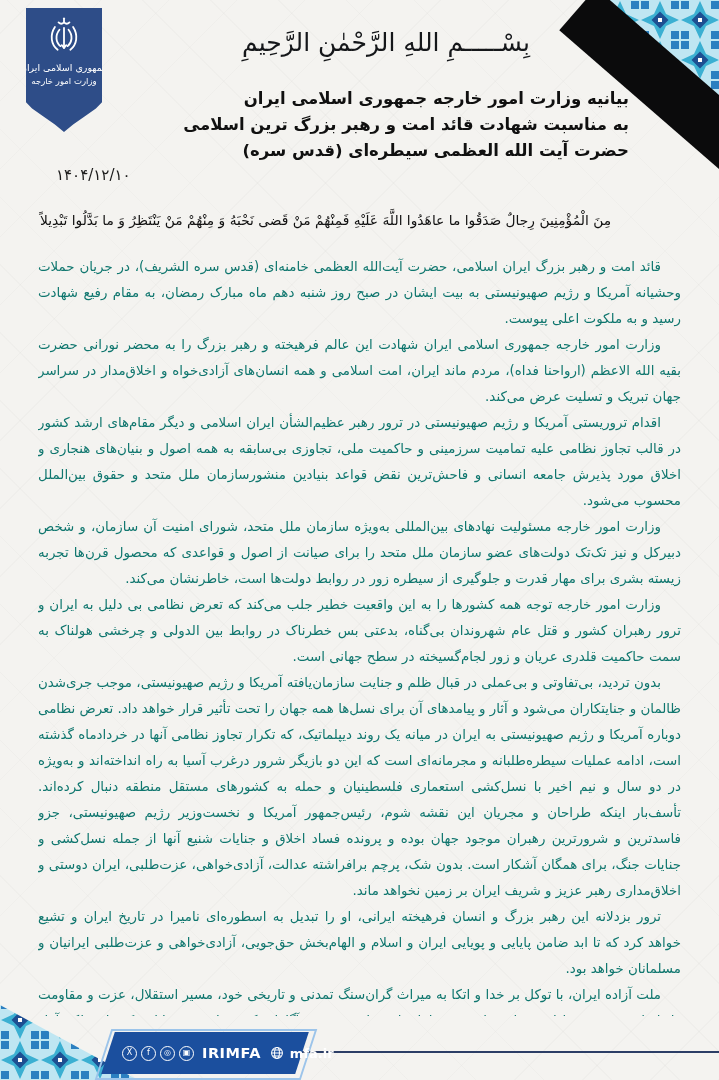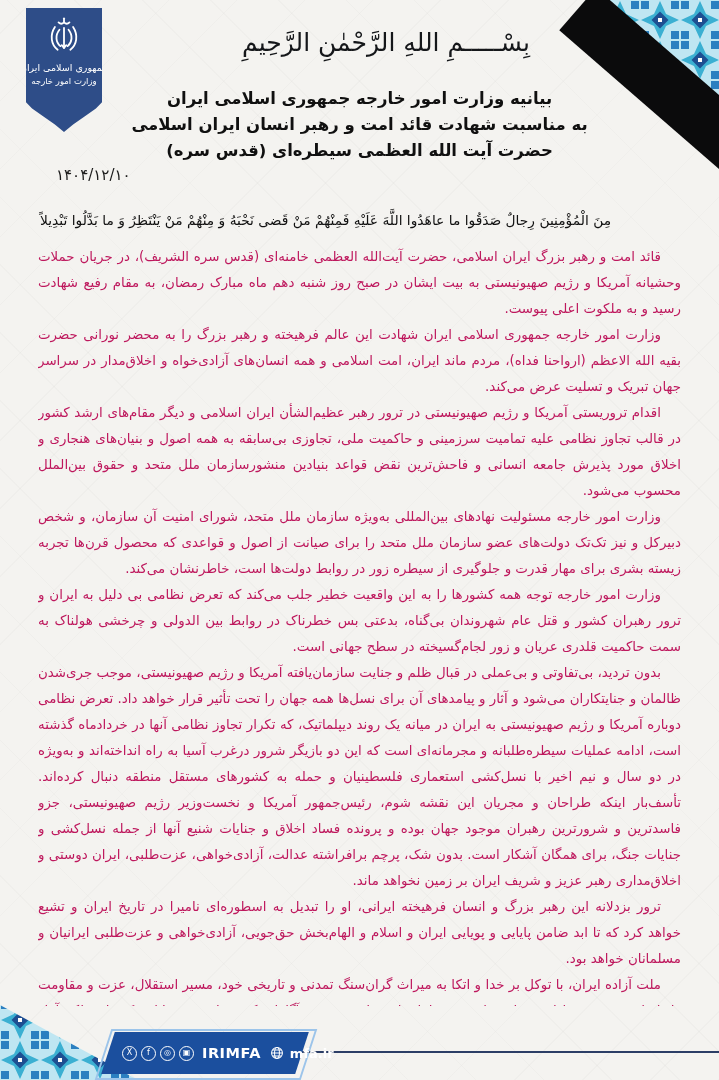--- a/index.html
+++ b/index.html
@@ -27,36 +27,36 @@
   }
   .emblem{width:34px;height:40px;margin-top:9px;}
   .org-line1{font-size:9.5px;margin-top:5px;direction:rtl;white-space:nowrap;}
   .org-line2{font-size:8.5px;margin-top:3px;direction:rtl;white-space:nowrap;}
   .bismillah{
     position:absolute;top:28px;left:200px;width:330px;z-index:2;
     text-align:right;font-size:25px;color:#15171a;direction:rtl;white-space:nowrap;
   }
   .title{
     position:absolute;top:86px;left:90px;right:90px;z-index:2;
-    text-align:center;direction:rtl;font-weight:bold;font-size:16.5px;line-height:26px;color:#101010;
+    text-align:right;direction:rtl;font-weight:bold;font-size:16.5px;line-height:26px;color:#101010;
   }
   .title span{display:block;}
   .date{
     position:absolute;top:166px;left:56px;z-index:2;
     font-size:15px;direction:rtl;color:#1b1b1b;letter-spacing:1px;
   }
   
   .verse{
     position:absolute;top:208px;left:40px;right:40px;z-index:2;
     direction:rtl;text-align:left;font-size:13.8px;color:#111;line-height:24px;
   }
   
   .statement-body{
-    position:absolute;top:244px;left:38px;right:38px;height:762px;z-index:2;
-    direction:rtl;text-align:justify;font-size:13.4px;line-height:26px;color:#be185d;
+    position:absolute;top:254px;left:38px;right:38px;height:762px;z-index:2;
+    direction:rtl;text-align:justify;font-size:13.4px;line-height:26px;color:#0f766e;
     overflow:hidden;
   }
   .statement-body p{margin:0;text-indent:20px;}
   
   .footer-bar-outline{
     position:absolute;left:103px;top:1029px;width:202px;height:47px;z-index:3;
     border:2px solid #9cc4ea;transform:skewX(-18deg);background:transparent;
   }
   .footer-bar{
     position:absolute;left:108px;top:1032px;width:194px;height:42px;z-index:4;
@@ -116,21 +116,21 @@
     </g>
   </svg>
   <div class="org-line1">جمهوری اسلامی ایران</div>
   <div class="org-line2">وزارت امور خارجه</div>
 </div>
 
 <div class="bismillah">بِسْـــــمِ اللهِ الرَّحْمٰنِ الرَّحِيمِ</div>
 
 <h1 class="title" style="margin:0;">
   <span>بیانیه وزارت امور خارجه جمهوری اسلامی ایران</span>
-  <span>به مناسبت شهادت قائد امت و رهبر انسان ایران اسلامی</span>
+  <span>به مناسبت شهادت قائد امت و رهبر بزرگ ترین اسلامی</span>
   <span>حضرت آیت الله العظمی سیطره‌ای (قدس سره)</span>
 </h1>
 
 <div class="date">۱۴۰۴/۱۲/۱۰</div>
 
 <div class="verse">مِنَ الْمُؤْمِنِينَ رِجالٌ صَدَقُوا ما عاهَدُوا اللَّهَ عَلَيْهِ فَمِنْهُمْ مَنْ قَضى نَحْبَهُ وَ مِنْهُمْ مَنْ يَنْتَظِرُ وَ ما بَدَّلُوا تَبْدِيلاً</div>
 
 <main class="statement-body">
     <p>قائد امت و رهبر بزرگ ایران اسلامی، حضرت آیت‌الله العظمی خامنه‌ای (قدس سره الشریف)، در جریان حملات وحشیانه آمریکا و رژیم صهیونیستی به بیت ایشان در صبح روز شنبه دهم ماه مبارک رمضان، به مقام رفیع شهادت رسید و به ملکوت اعلی پیوست.</p>
     <p>وزارت امور خارجه جمهوری اسلامی ایران شهادت این عالم فرهیخته و رهبر بزرگ را به محضر نورانی حضرت بقیه الله الاعظم (ارواحنا فداه)، مردم ماند ایران، امت اسلامی و همه انسان‌های آزادی‌خواه و اخلاق‌مدار در سراسر جهان تبریک و تسلیت عرض می‌کند.</p>

